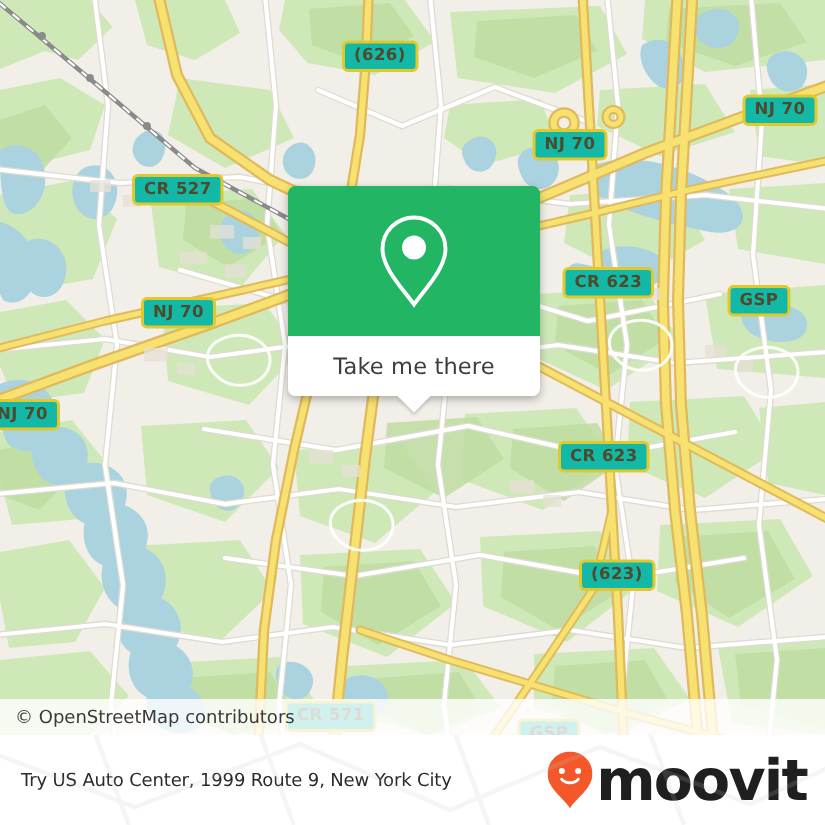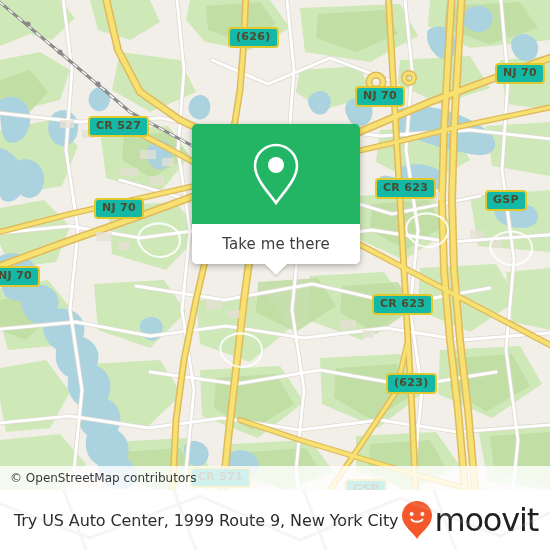--- a/index.html
+++ b/index.html
@@ -122,34 +122,34 @@
     height: 60px;
     background: #ffffff;
     display: flex;
     align-items: center;
     justify-content: space-between;
     box-sizing: border-box;
     padding: 0 12px 0 14px;
     z-index: 60;
   }
   #footer-title {
-    font-size: 16px;
+    font-size: 12px;
     color: #2b2b2b;
     font-family: "DejaVu Sans", sans-serif;
     letter-spacing: -0.1px;
   }
   #brand {
     display: flex;
     align-items: center;
     gap: 2px;
   }
   #brand-word {
     font-family: "DejaVu Sans", sans-serif;
-    font-weight: normal;
-    font-size: 32px;
+    font-weight: bold;
+    font-size: 38px;
     color: #1f1f1f;
     letter-spacing: -1.2px;
     line-height: 30px;
   }
   
   #footer-watermark {
     position: absolute;
     left: 0; top: 0;
     width: 550px; height: 60px;
     opacity: 0.16;

